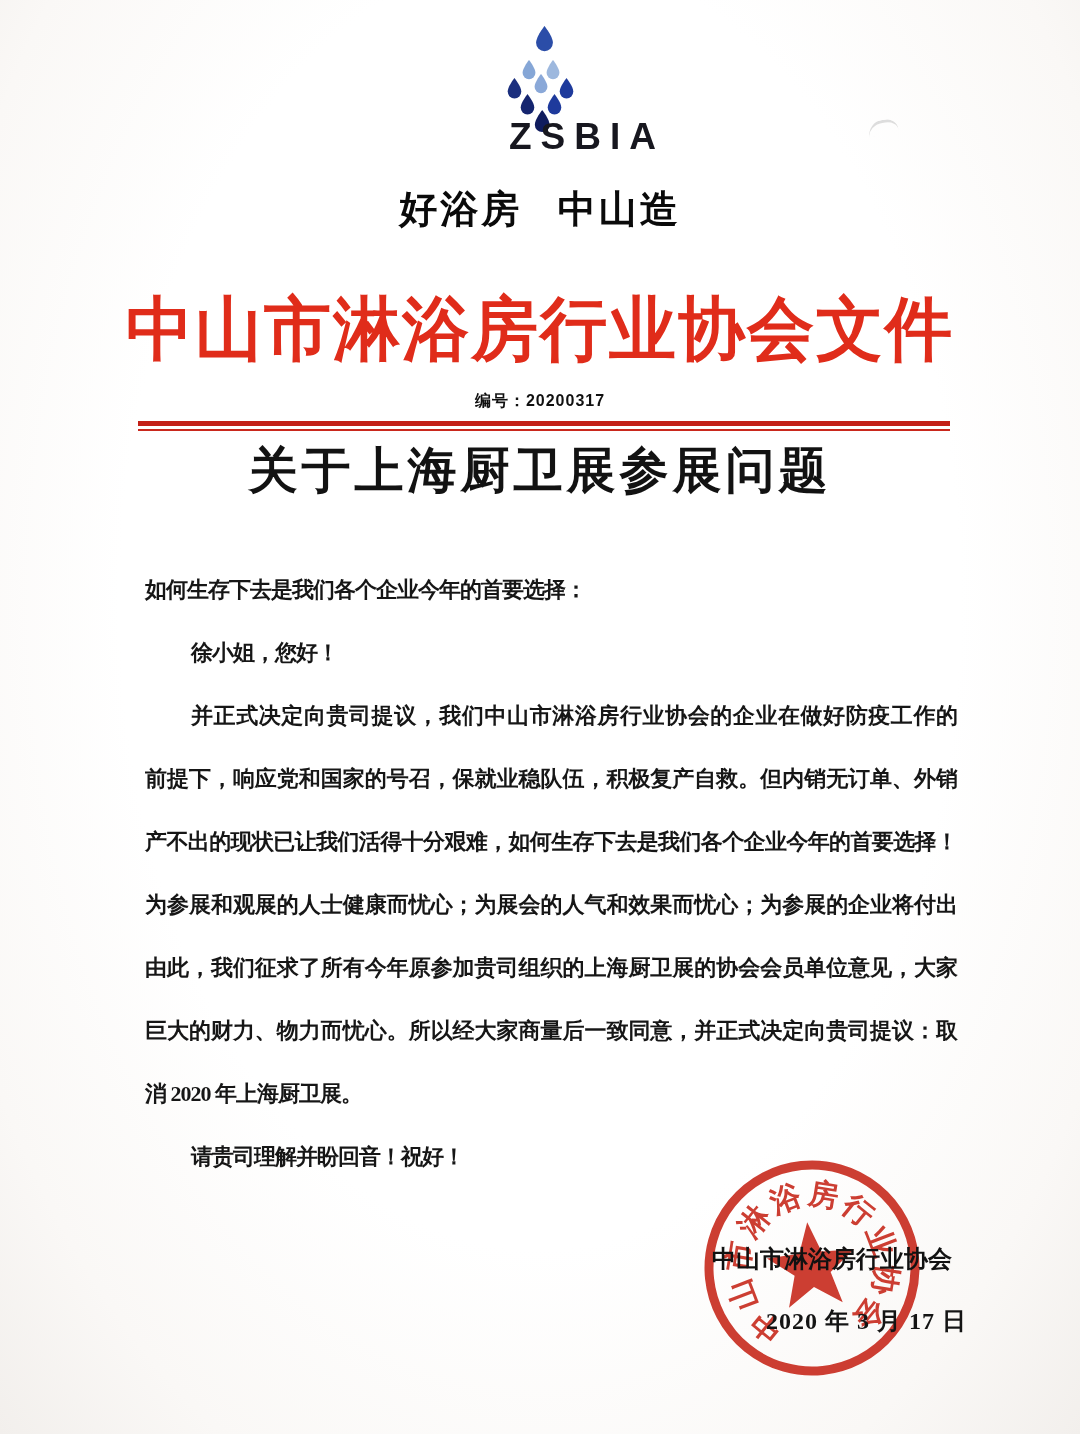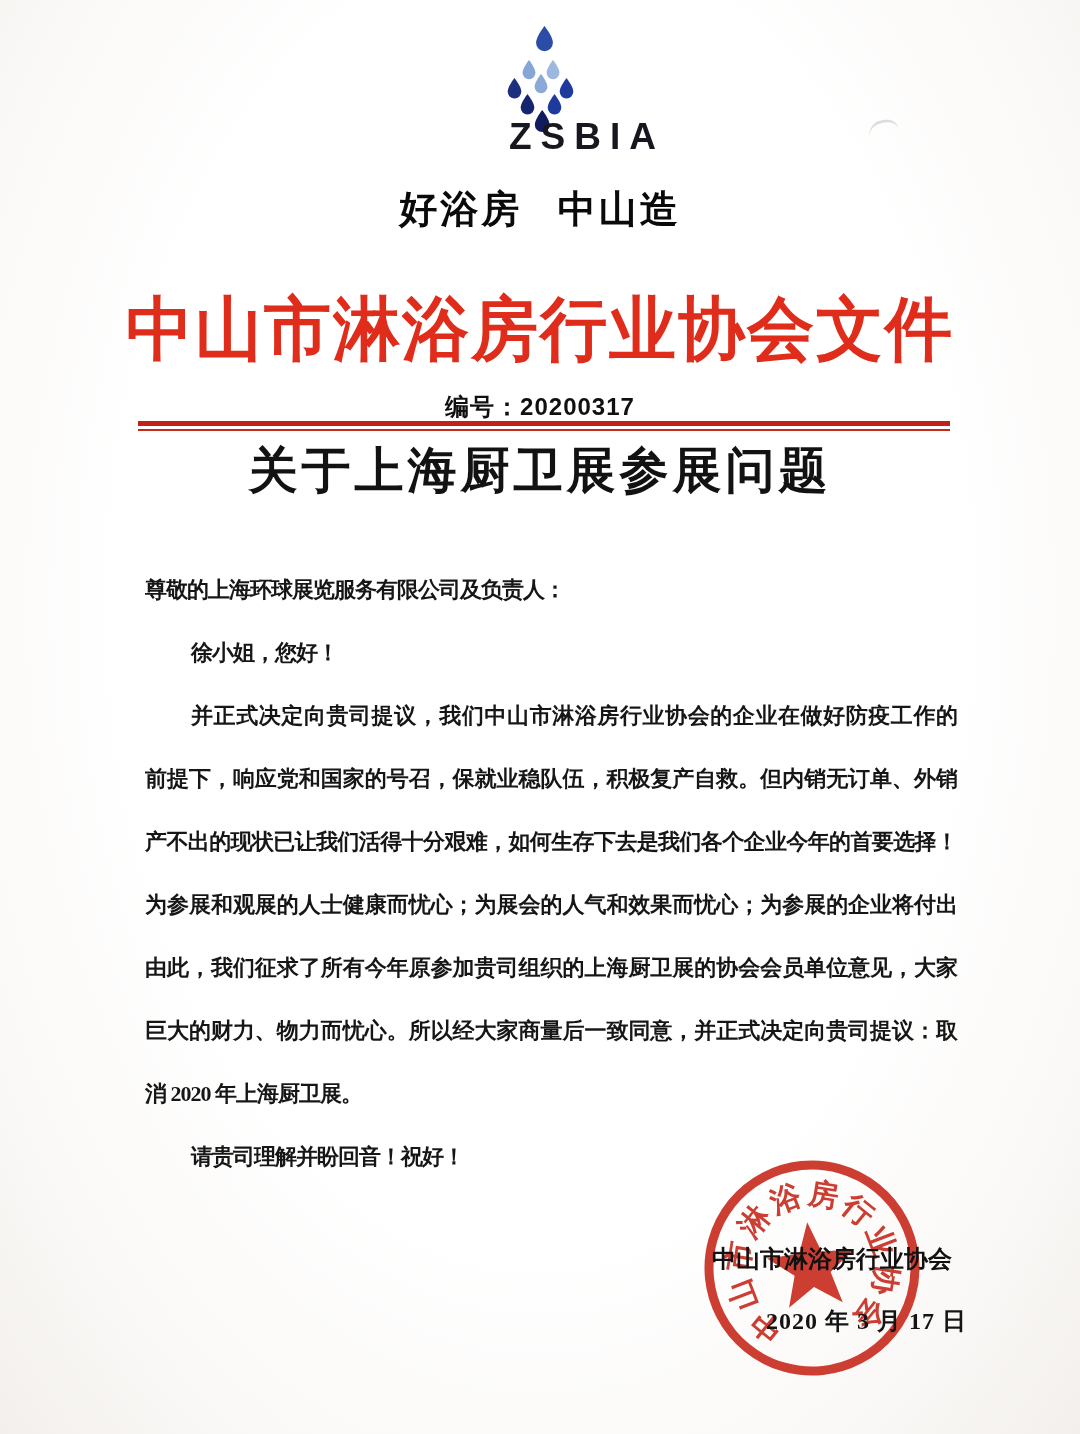--- a/index.html
+++ b/index.html
@@ -28,21 +28,21 @@
   
   .org-title{
     position:absolute;left:0;top:284px;width:100%;
     text-align:center;font-family:"Liberation Sans","DejaVu Sans",sans-serif;
     font-size:67px;font-weight:900;letter-spacing:2px;color:#e02c1a;
     transform:scaleY(1.04);
   }
   .doc-number{
     position:absolute;left:0;top:391px;width:100%;
     text-align:center;font-family:"Liberation Sans","DejaVu Sans",sans-serif;
-    font-size:24px;font-weight:700;color:#101010;letter-spacing:1px;
+    font-size:16px;font-weight:700;color:#101010;letter-spacing:1px;
   }
   .red-rule{
     position:absolute;left:138px;top:421px;width:812px;height:3px;
     border-top:5px solid #c32017;border-bottom:2px solid #c9281d;
   }
   .subject{
     position:absolute;left:0;top:438px;width:100%;margin:0;
     text-align:center;font-family:"Liberation Sans","DejaVu Sans",sans-serif;
     font-size:49px;font-weight:900;letter-spacing:4px;color:#121212;
   }
@@ -97,21 +97,21 @@
   <div class="brand">ZSBIA</div>
   <div class="tagline">好浴房 中山造</div>
 
   <div class="org-title">中山市淋浴房行业协会文件</div>
   <div class="doc-number"><span>编号：</span><span>20200317</span></div>
   <div class="red-rule"></div>
 
   <h1 class="subject">关于上海厨卫展参展问题</h1>
 
   <div class="letter">
-    <div class="line">尊敬的上海环球展览服务有限公司及负责人：</div>
+    <div class="line">如何生存下去是我们各个企业今年的首要选择：</div>
     <div class="line indent">徐小姐，您好！</div>
     <div class="line stretch indent">并正式决定向贵司提议，我们中山市淋浴房行业协会的企业在做好防疫工作的</div>
     <div class="line stretch">前提下，响应党和国家的号召，保就业稳队伍，积极复产自救。但内销无订单、外销</div>
     <div class="line stretch">产不出的现状已让我们活得十分艰难，如何生存下去是我们各个企业今年的首要选择！</div>
     <div class="line stretch">为参展和观展的人士健康而忧心；为展会的人气和效果而忧心；为参展的企业将付出</div>
     <div class="line stretch">由此，我们征求了所有今年原参加贵司组织的上海厨卫展的协会会员单位意见，大家</div>
     <div class="line stretch">巨大的财力、物力而忧心。所以经大家商量后一致同意，并正式决定向贵司提议：取</div>
     <div class="line">消 2020 年上海厨卫展。</div>
     <div class="line indent">请贵司理解并盼回音！祝好！</div>
   </div>

